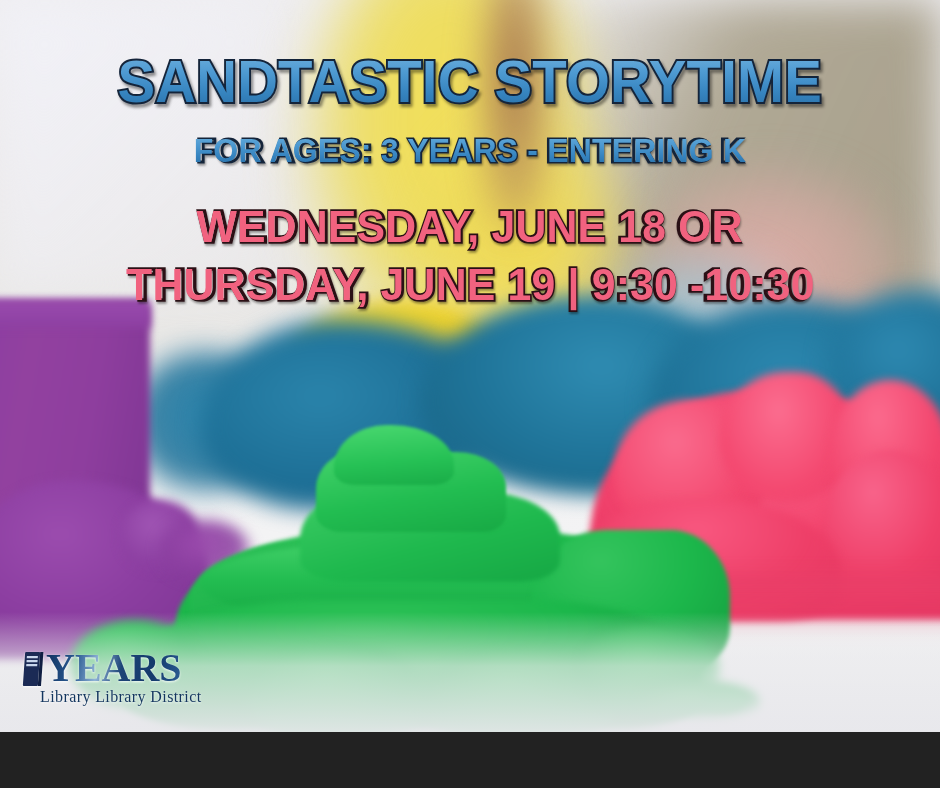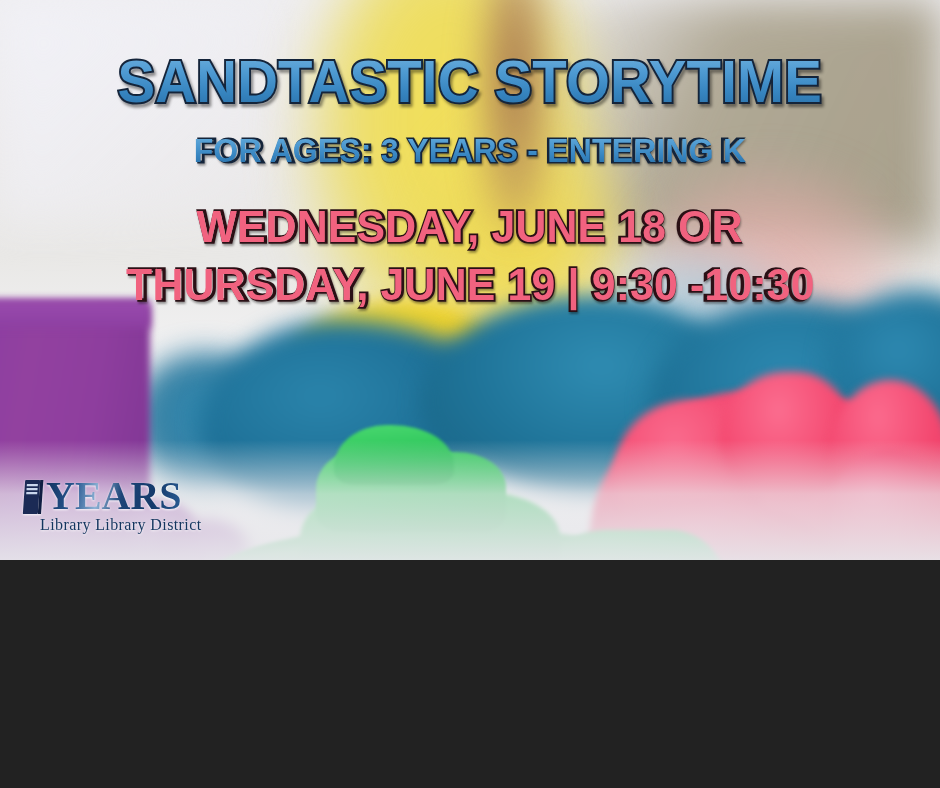--- a/index.html
+++ b/index.html
@@ -4,21 +4,21 @@
 <title>Sandtastic Storytime</title>
 <style>
   html, body {
     margin: 0;
     padding: 0;
     background: #222;
   }
   #poster {
     position: relative;
     width: 940px;
-    height: 560px;
+    height: 732px;
     overflow: hidden;
     font-family: "Liberation Sans", sans-serif;
     background: #e9e7e4;
     text-decoration: underline;
   }
 
   
   .photo {
     position: absolute;
     inset: 0;

